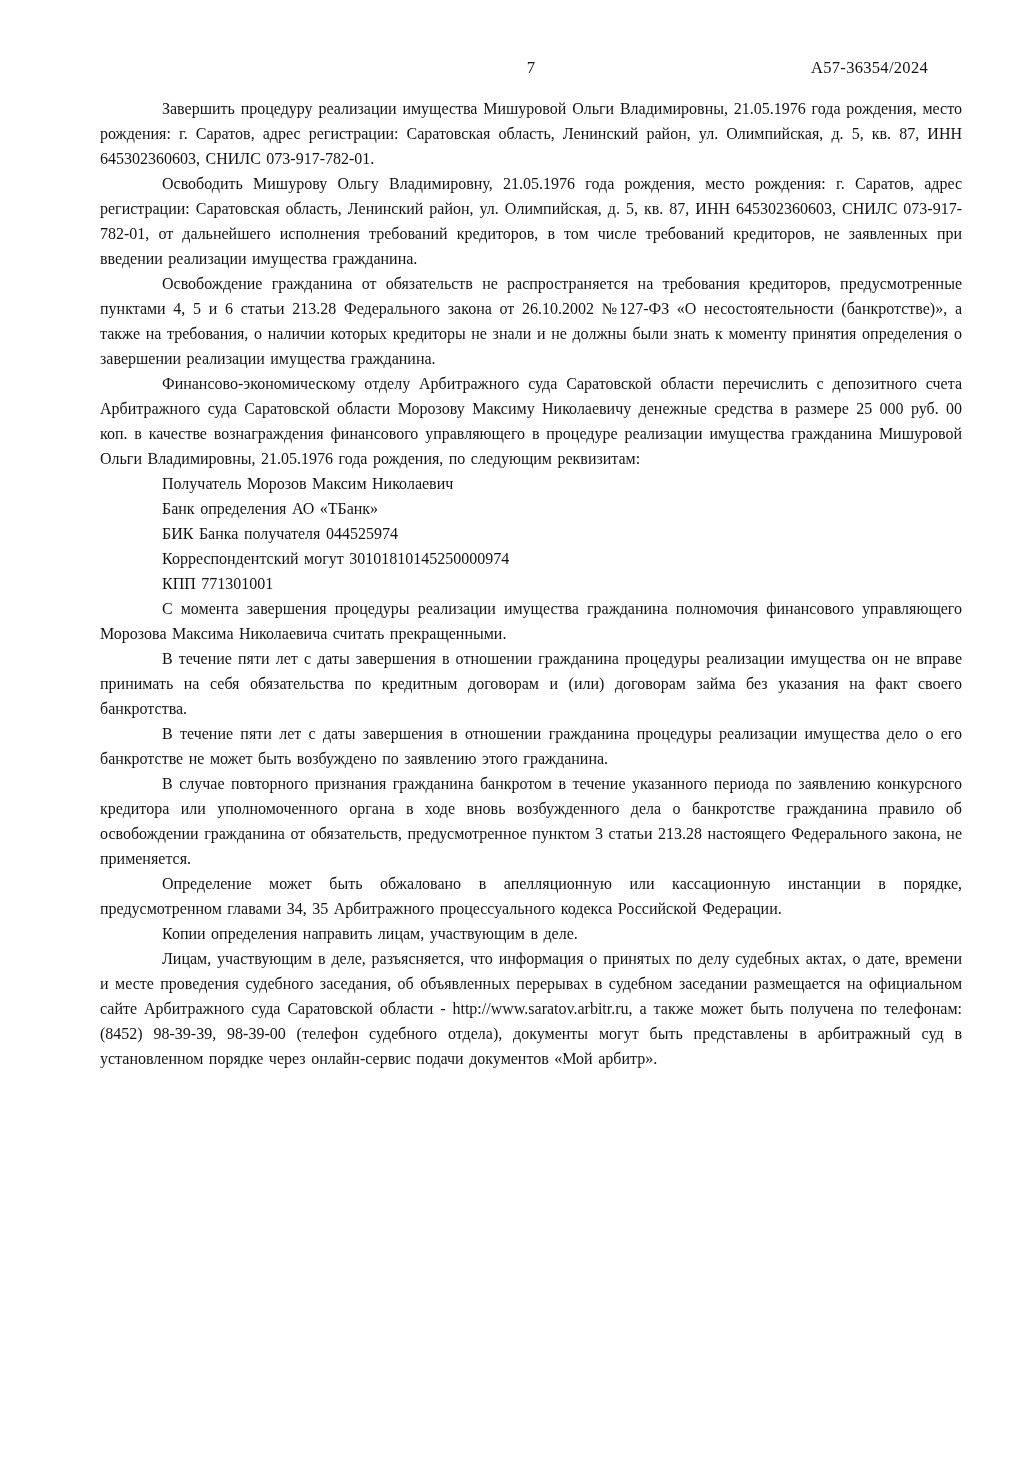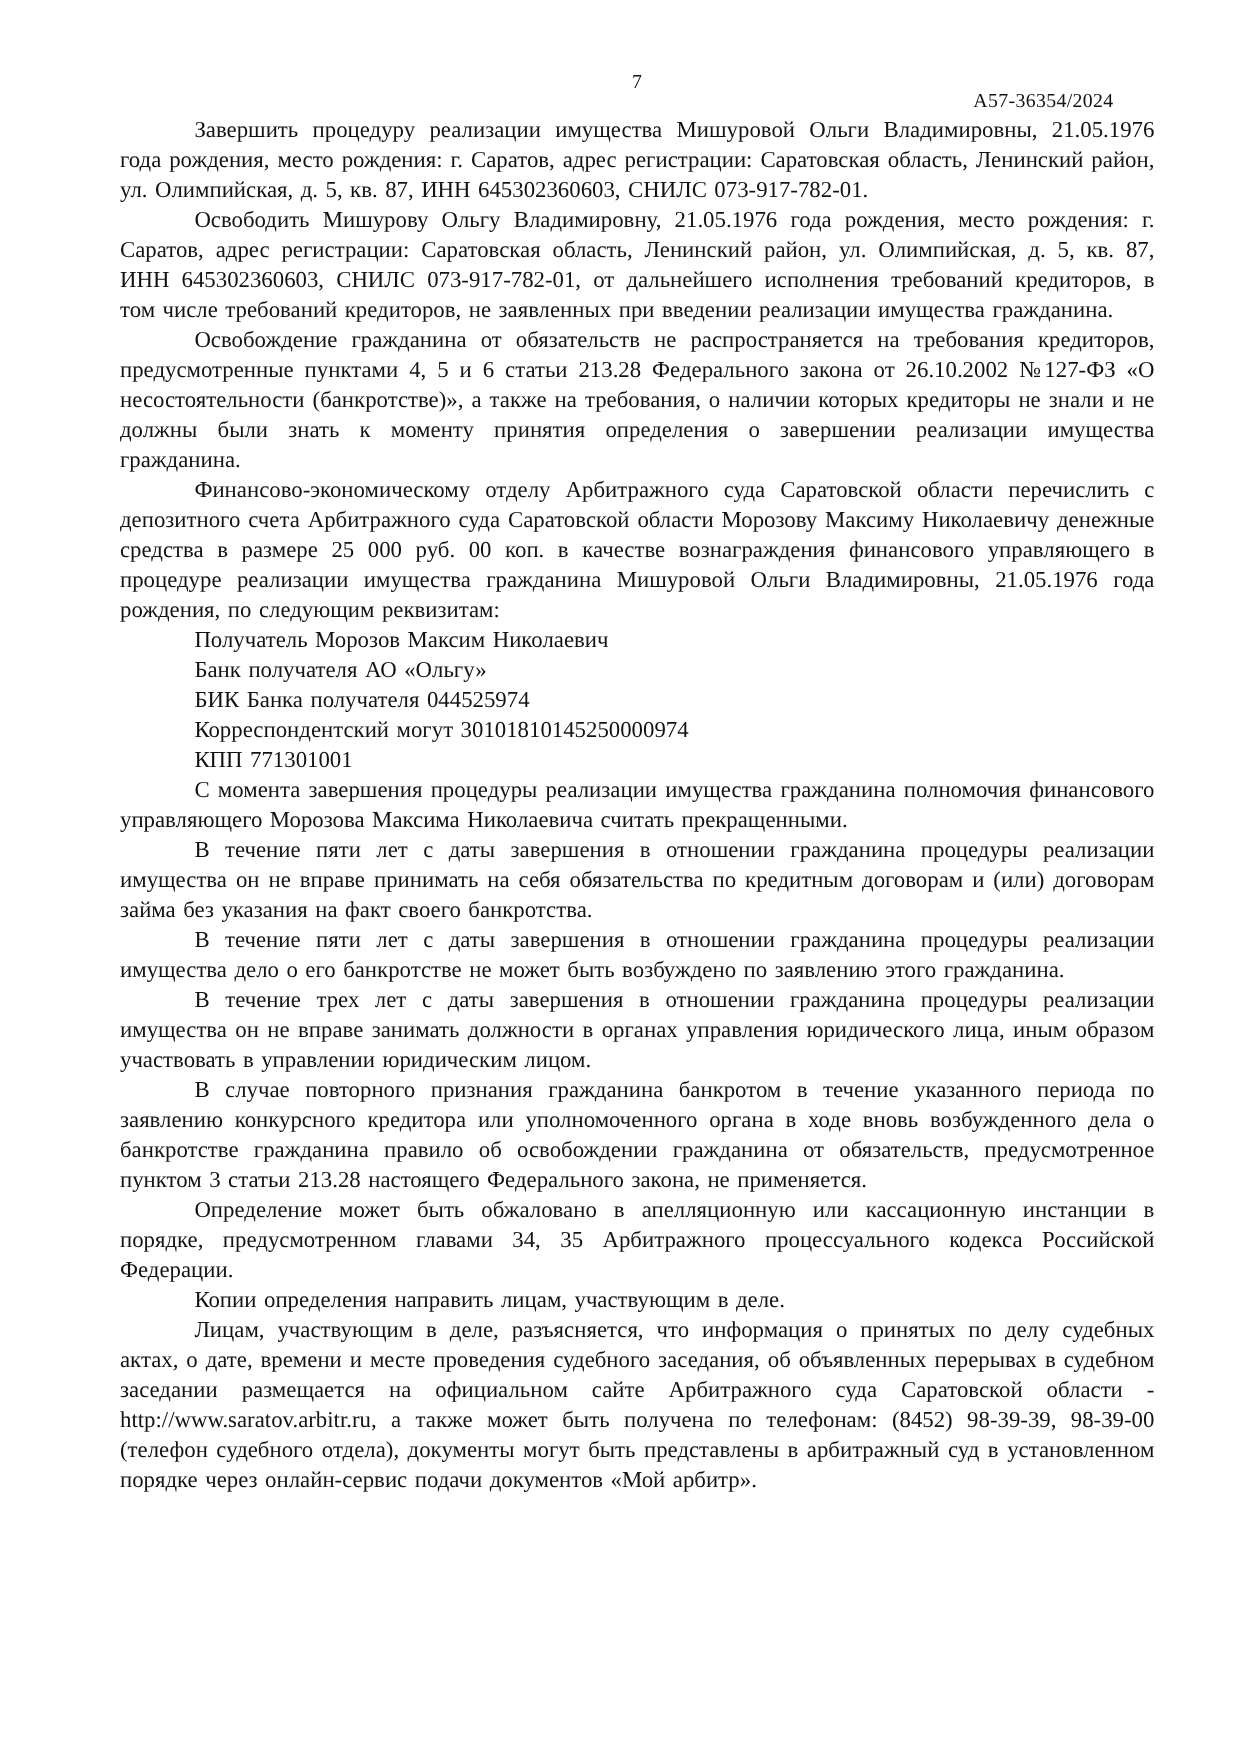--- a/index.html
+++ b/index.html
@@ -29,28 +29,27 @@
     left: 0;
     right: 0;
     text-align: center;
     letter-spacing: 0.5px;
   }
   .case-number {
     position: absolute;
     right: 34px;
     top: 0;
     letter-spacing: 0.3px;
-    margin-top: 16px;
   }
   .doc-body {
     position: absolute;
     top: 96px;
     left: 100px;
     width: 862px;
-    font-size: 19px;
+    font-size: 16px;
     line-height: 25px;
     word-spacing: 1.5px;
   }
   .doc-body p {
     margin: 0;
     padding: 0;
   }
   .para {
     text-align: justify;
     text-indent: 62px;
@@ -69,27 +68,26 @@
     <span class="page-number">7</span>
     <span class="case-number">А57-36354/2024</span>
   </div>
 
   <div class="doc-body">
     <p class="para">Завершить процедуру реализации имущества Мишуровой Ольги Владимировны, 21.05.1976 года рождения, место рождения: г. Саратов, адрес регистрации: Саратовская область, Ленинский район, ул. Олимпийская, д. 5, кв. 87, ИНН 645302360603, СНИЛС 073-917-782-01.</p>
     <p class="para">Освободить Мишурову Ольгу Владимировну, 21.05.1976 года рождения, место рождения: г. Саратов, адрес регистрации: Саратовская область, Ленинский район, ул. Олимпийская, д. 5, кв. 87, ИНН 645302360603, СНИЛС 073-917-782-01, от дальнейшего исполнения требований кредиторов, в том числе требований кредиторов, не заявленных при введении реализации имущества гражданина.</p>
     <p class="para">Освобождение гражданина от обязательств не распространяется на требования кредиторов, предусмотренные пунктами 4, 5 и 6 статьи 213.28 Федерального закона от 26.10.2002 №127-ФЗ «О несостоятельности (банкротстве)», а также на требования, о наличии которых кредиторы не знали и не должны были знать к моменту принятия определения о завершении реализации имущества гражданина.</p>
     <p class="para">Финансово-экономическому отделу Арбитражного суда Саратовской области перечислить с депозитного счета Арбитражного суда Саратовской области Морозову Максиму Николаевичу денежные средства в размере 25 000 руб. 00 коп. в качестве вознаграждения финансового управляющего в процедуре реализации имущества гражданина Мишуровой Ольги Владимировны, 21.05.1976 года рождения, по следующим реквизитам:</p>
     <p class="req">Получатель Морозов Максим Николаевич</p>
-    <p class="req">Банк получателя АО «Ольгу»</p>
+    <p class="req">Банк определения АО «ТБанк»</p>
     <p class="req">БИК Банка получателя 044525974</p>
     <p class="req">Корреспондентский могут 30101810145250000974</p>
     <p class="req">КПП 771301001</p>
     <p class="para">С момента завершения процедуры реализации имущества гражданина полномочия финансового управляющего Морозова Максима Николаевича считать прекращенными.</p>
     <p class="para">В течение пяти лет с даты завершения в отношении гражданина процедуры реализации имущества он не вправе принимать на себя обязательства по кредитным договорам и (или) договорам займа без указания на факт своего банкротства.</p>
     <p class="para">В течение пяти лет с даты завершения в отношении гражданина процедуры реализации имущества дело о его банкротстве не может быть возбуждено по заявлению этого гражданина.</p>
-    <p class="para">В течение трех лет с даты завершения в отношении гражданина процедуры реализации имущества он не вправе занимать должности в органах управления юридического лица, иным образом участвовать в управлении юридическим лицом.</p>
     <p class="para">В случае повторного признания гражданина банкротом в течение указанного периода по заявлению конкурсного кредитора или уполномоченного органа в ходе вновь возбужденного дела о банкротстве гражданина правило об освобождении гражданина от обязательств, предусмотренное пунктом 3 статьи 213.28 настоящего Федерального закона, не применяется.</p>
     <p class="para">Определение может быть обжаловано в апелляционную или кассационную инстанции в порядке, предусмотренном главами 34, 35 Арбитражного процессуального кодекса Российской Федерации.</p>
     <p class="para">Копии определения направить лицам, участвующим в деле.</p>
     <p class="para">Лицам, участвующим в деле, разъясняется, что информация о принятых по делу судебных актах, о дате, времени и месте проведения судебного заседания, об объявленных перерывах в судебном заседании размещается на официальном сайте Арбитражного суда Саратовской области - http://www.saratov.arbitr.ru, а также может быть получена по телефонам: (8452) 98-39-39, 98-39-00 (телефон судебного отдела), документы могут быть представлены в арбитражный суд в установленном порядке через онлайн-сервис подачи документов «Мой арбитр».</p>
   </div>
 
 </div>
 
 </body></html>

